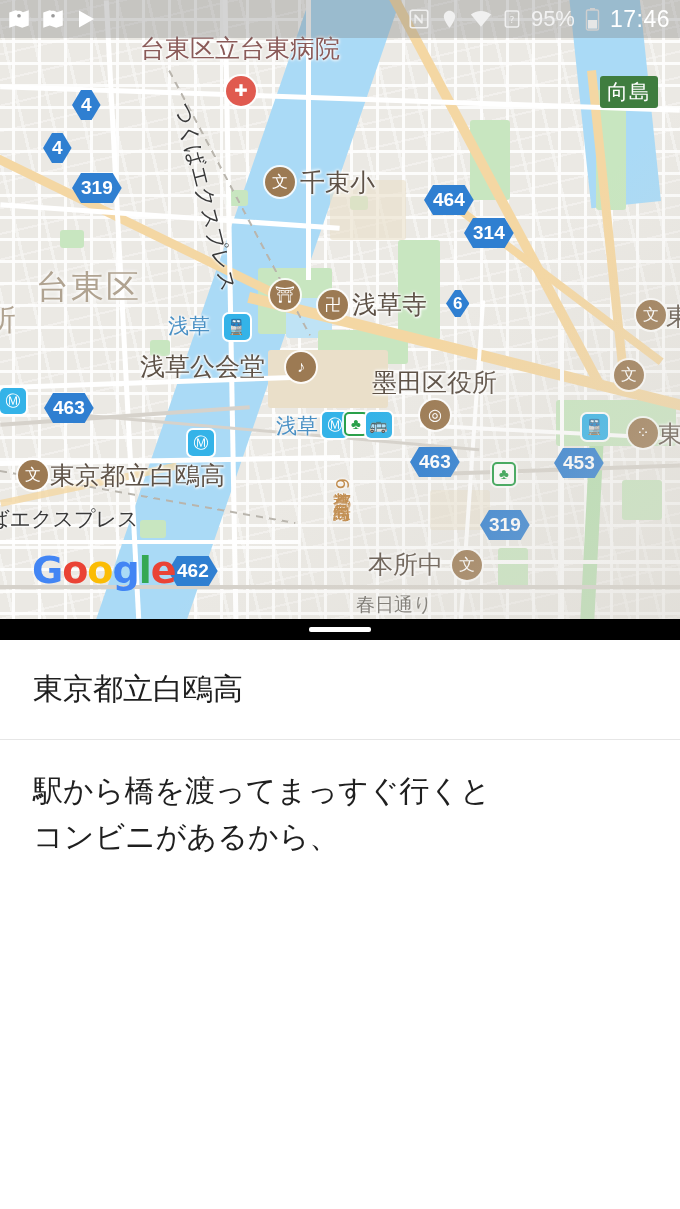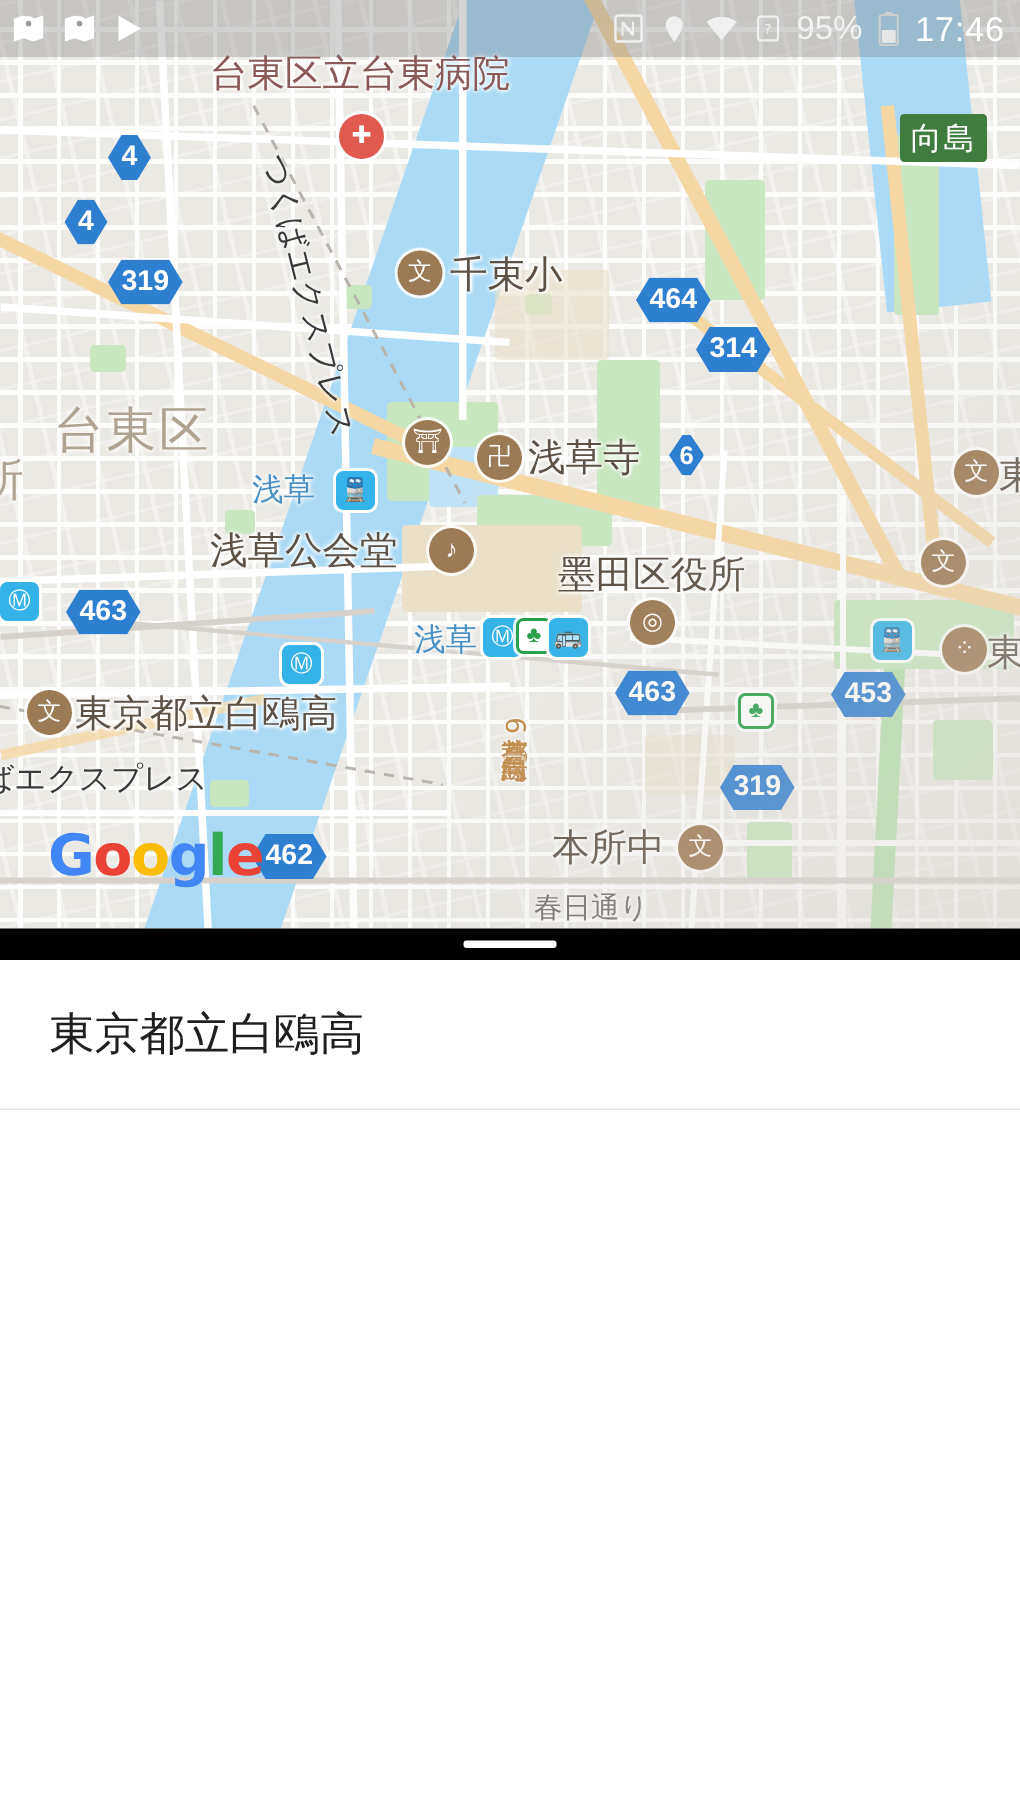--- a/index.html
+++ b/index.html
@@ -338,15 +338,19 @@
 
   <div id="mail-pane">
 
 
 
 
     <div id="subject-row">
       <span id="subject-value">東京都立白鴎高</span>
     </div>
 
+    <div id="body-area">
+      <div id="body-text">駅から橋を渡ってまっすぐ行くと
+コンビニがあるから、</div>
+    </div>
 
   </div>
 </div>
 
 </body></html>

